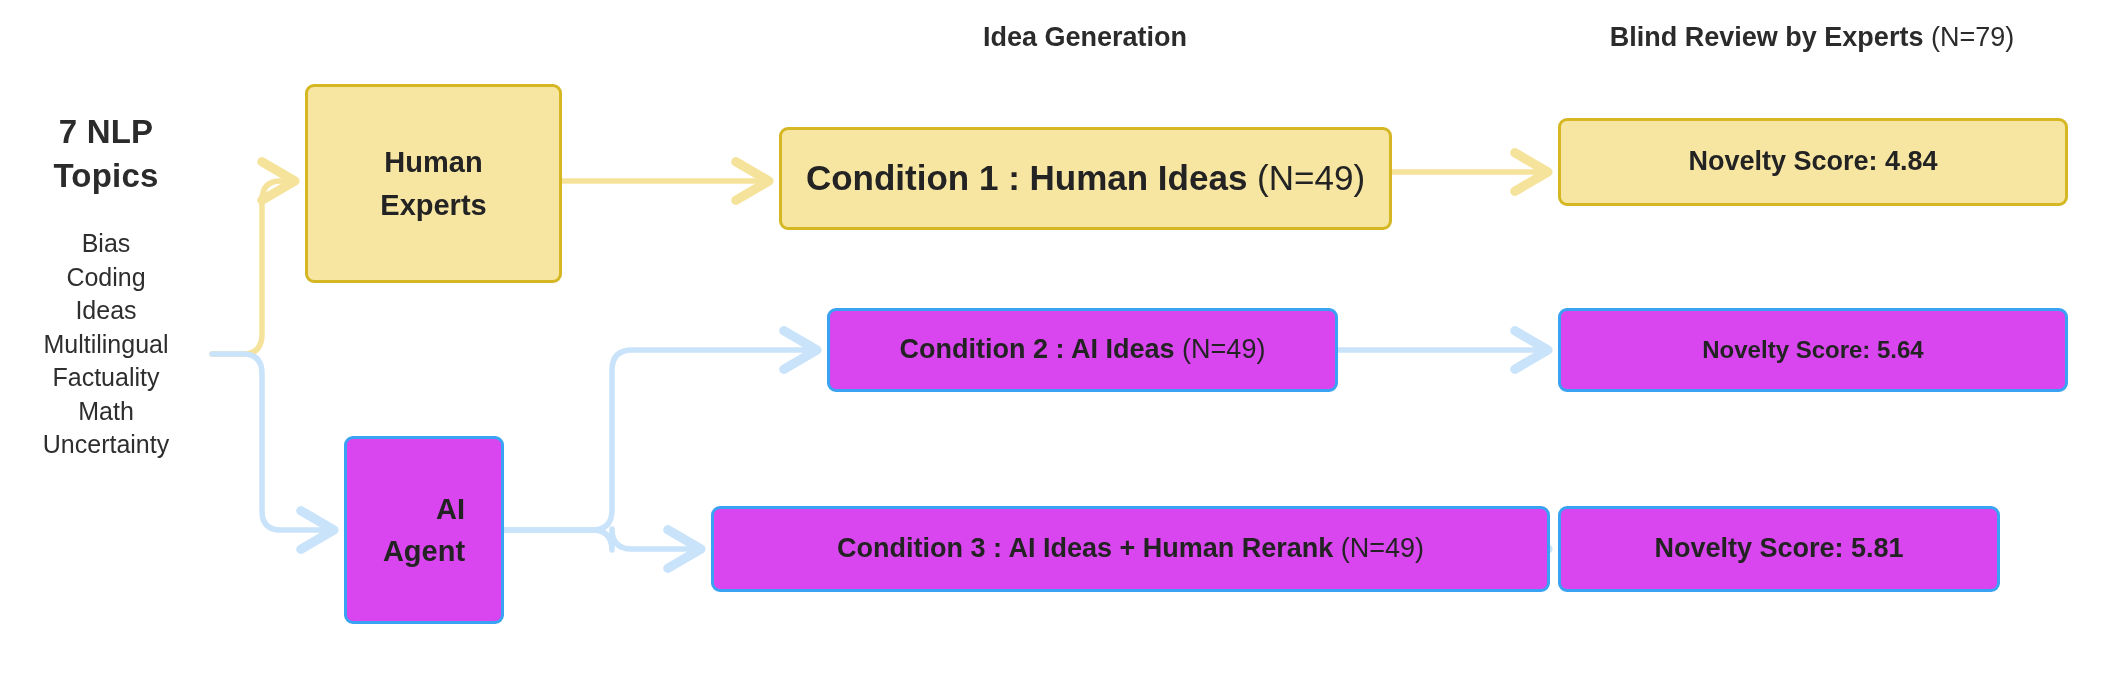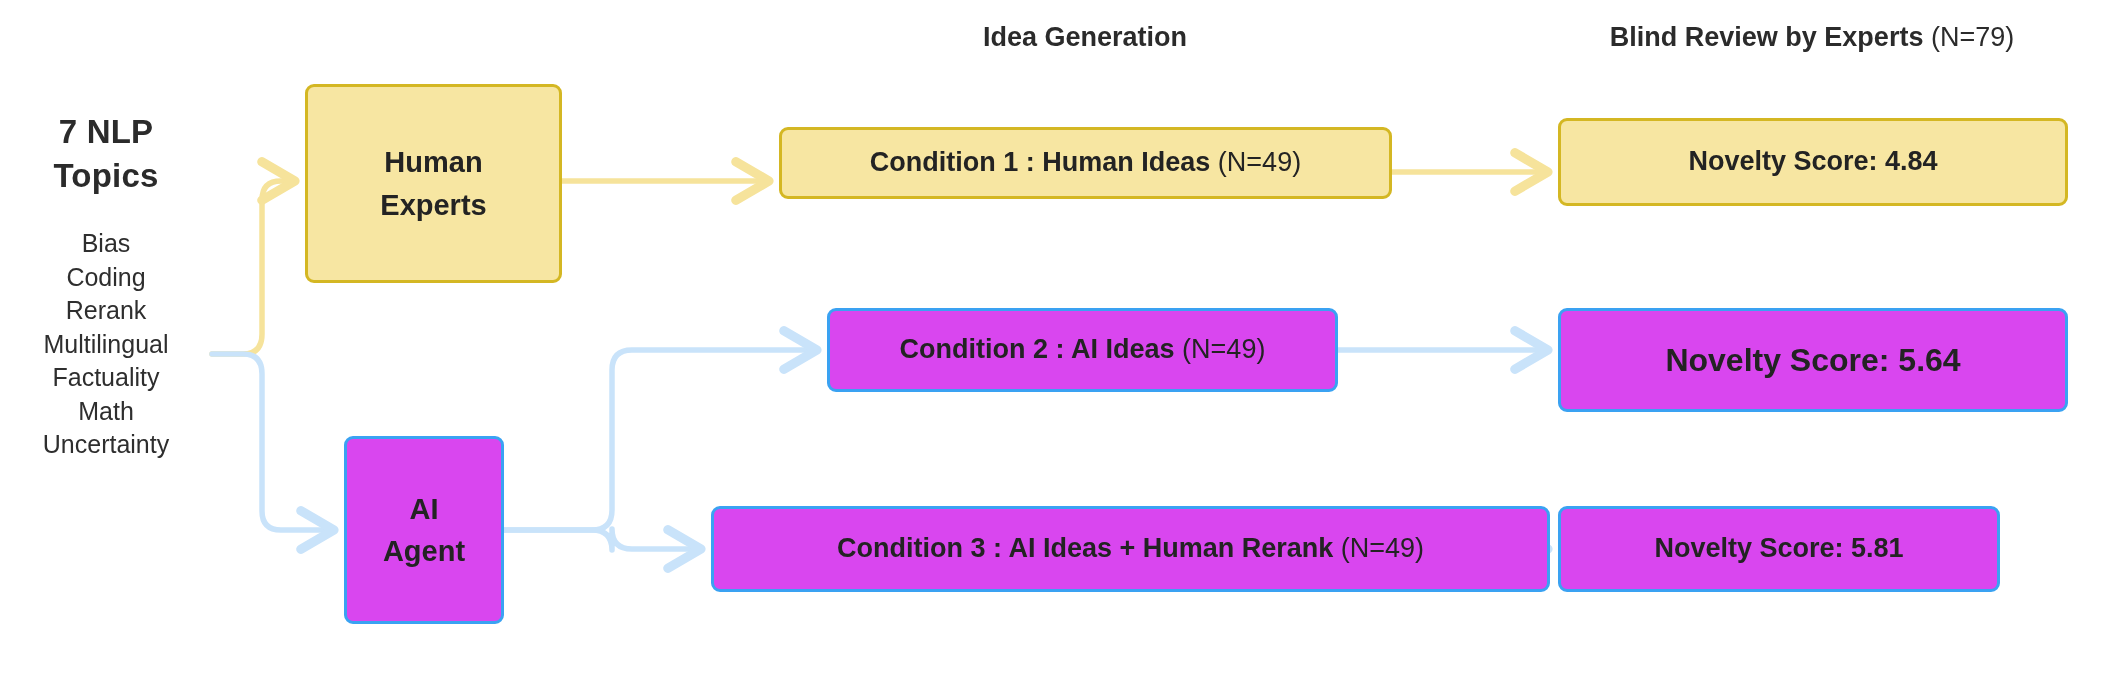--- a/index.html
+++ b/index.html
@@ -42,26 +42,26 @@
     font-size:33px;font-weight:bold;color:#2b2b2b;
     line-height:1.32;letter-spacing:.2px;
   }
   #topics-list{margin-top:30px;}
   .topic-item{
     font-size:25px;color:#2e2e2e;line-height:1.34;text-align:center;
   }
 
   
   #node-human-experts{left:305px;top:84px;width:257px;height:199px;font-size:29px;}
-  #node-ai-agent{left:344px;top:436px;width:160px;height:188px;font-size:29px;}
-  #node-cond1{left:779px;top:127px;width:613px;height:72px;font-size:27px;text-align:center;}
+  #node-ai-agent{left:344px;top:436px;width:160px;height:188px;font-size:29px;text-align:right;}
+  #node-cond1{left:779px;top:127px;width:613px;height:103px;font-size:35px;text-align:center;}
   #node-cond2{left:827px;top:308px;width:511px;height:84px;font-size:27px;}
   #node-cond3{left:711px;top:506px;width:839px;height:86px;font-size:27px;}
   #node-score1{left:1558px;top:118px;width:510px;height:88px;font-size:27px;}
-  #node-score2{left:1558px;top:308px;width:510px;height:104px;font-size:32px;}
+  #node-score2{left:1558px;top:308px;width:510px;height:84px;font-size:24px;}
   #node-score3{left:1558px;top:506px;width:442px;height:86px;font-size:27px;}
 </style>
 </head>
 <body>
 
 <div id="stage">
 
   <svg id="edges" viewBox="0 0 2104 680" width="2104" height="680" xmlns="http://www.w3.org/2000/svg">
     <defs>
       <marker id="ah-yellow" markerWidth="9" markerHeight="9" refX="7.4" refY="4.5" orient="auto" markerUnits="strokeWidth">
@@ -101,21 +101,21 @@
   </div>
 
   <div id="topics-block">
     <div id="topics-title">
       <div>7 NLP</div>
       <div>Topics</div>
     </div>
     <div id="topics-list">
       <div class="topic-item">Bias</div>
       <div class="topic-item">Coding</div>
-      <div class="topic-item">Rerank</div>
+      <div class="topic-item">Ideas</div>
       <div class="topic-item">Multilingual</div>
       <div class="topic-item">Factuality</div>
       <div class="topic-item">Math</div>
       <div class="topic-item">Uncertainty</div>
     </div>
   </div>
 
   <div id="node-human-experts" class="node node-yellow">
     <div class="node-label">
       <span>Human</span><br>

